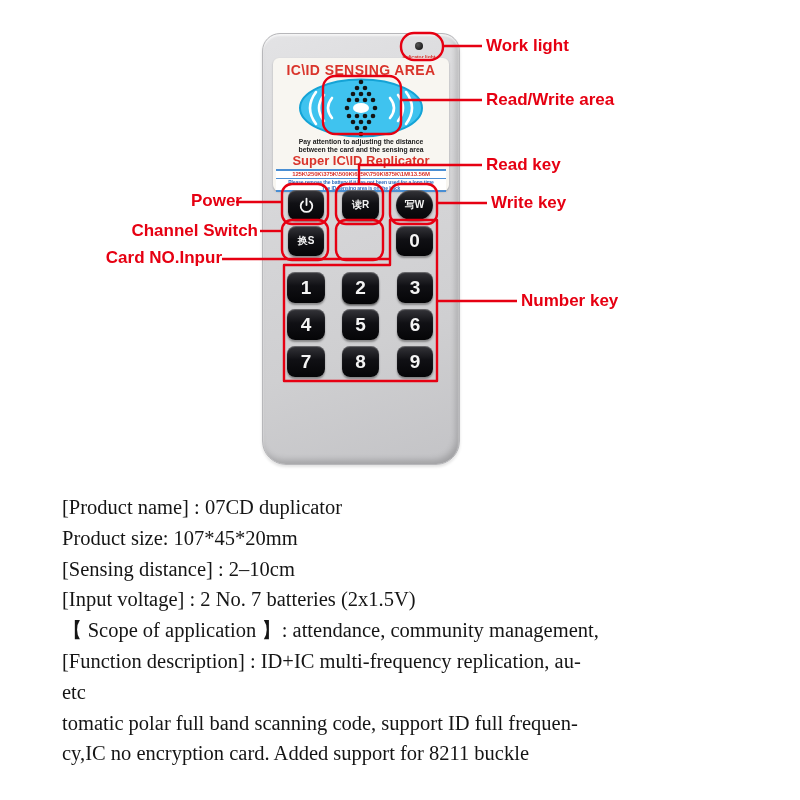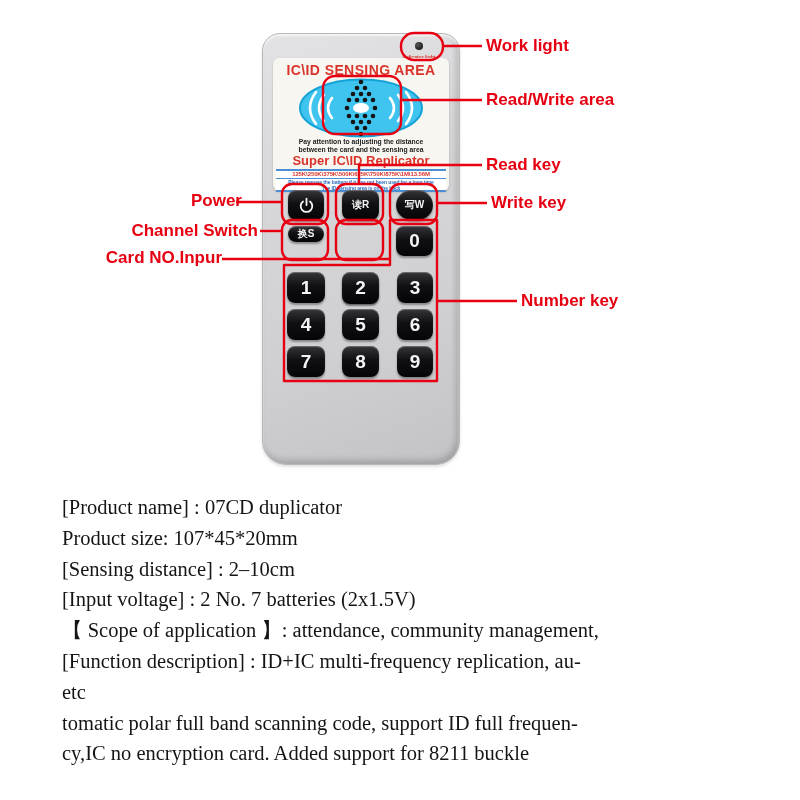--- a/index.html
+++ b/index.html
@@ -38,21 +38,21 @@
   
   .key{position:absolute;display:flex;align-items:center;justify-content:center;
        background:linear-gradient(#35353a 0%,#101014 45%,#050507 100%);
        border-radius:8px;color:#f4f4f4;font-weight:bold;
        box-shadow:0 2px 2px rgba(0,0,0,.35), inset 0 1px 1px rgba(255,255,255,.28);}
   .key.cn{font-size:10px;letter-spacing:0;}
   .key.digit{font-size:19px;}
   .k-power{left:25px;top:156px;width:36px;height:30px;}
   .k-read {left:79px;top:156px;width:37px;height:30px;}
   .k-write{left:133px;top:156px;width:37px;height:30px;border-radius:15px;}
-  .k-switch{left:25px;top:192px;width:36px;height:16px;text-align:center;}
+  .k-switch{left:25px;top:192px;width:36px;height:30px;text-align:center;}
   .k-card{left:79px;top:192px;width:37px;height:30px;margin-top:48px;}
   .k-d0{left:133px;top:192px;width:37px;height:30px;}
   .k-d1{left:24px;top:238px;width:38px;height:31px;}
   .k-d2{left:79px;top:238px;width:37px;height:31px;}
   .k-d3{left:134px;top:238px;width:36px;height:31px;}
   .k-d4{left:24px;top:275px;width:38px;height:31px;}
   .k-d5{left:79px;top:275px;width:37px;height:31px;}
   .k-d6{left:134px;top:275px;width:36px;height:31px;}
   .k-d7{left:24px;top:312px;width:38px;height:31px;}
   .k-d8{left:79px;top:312px;width:37px;height:31px;}

